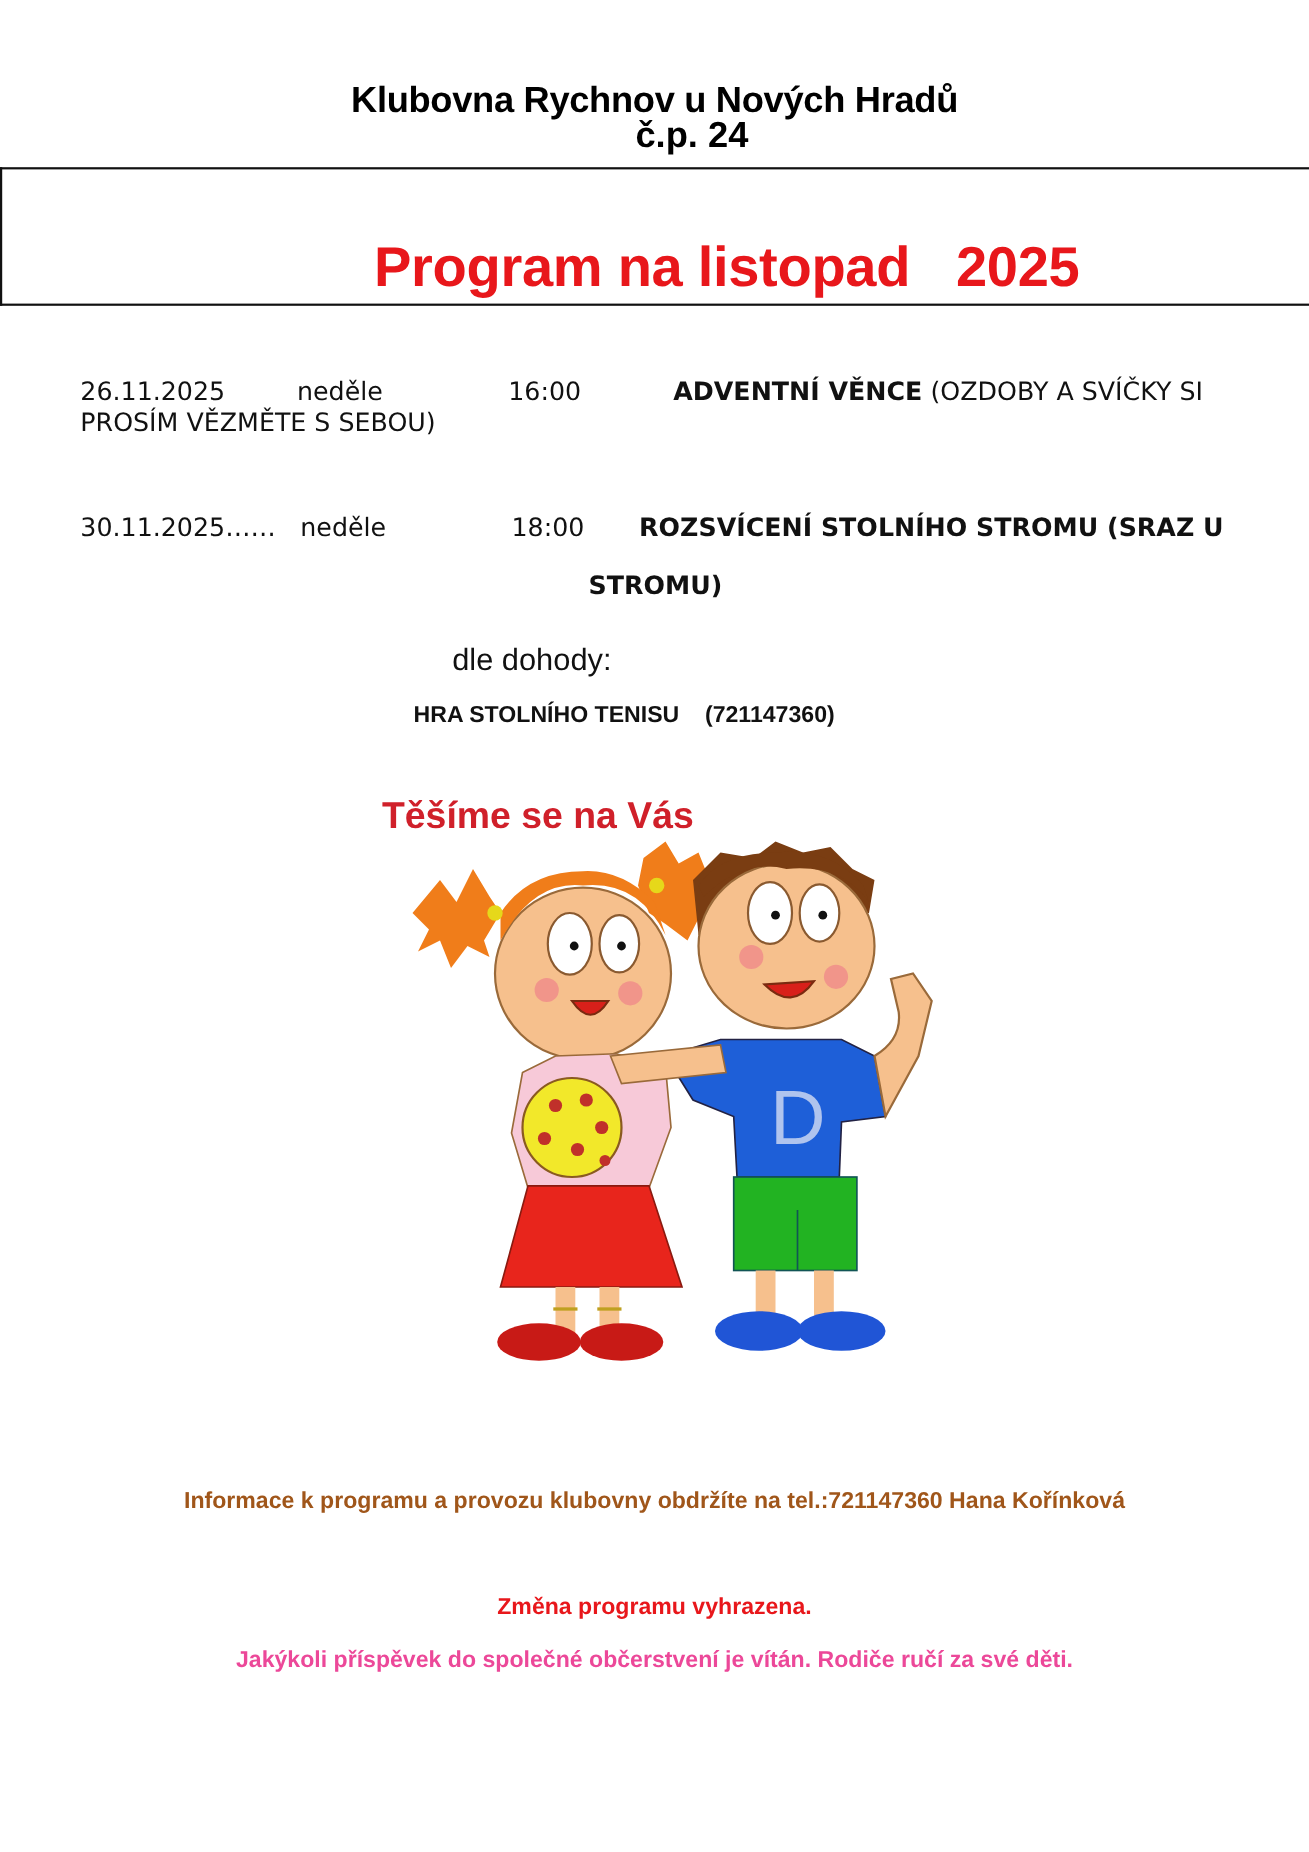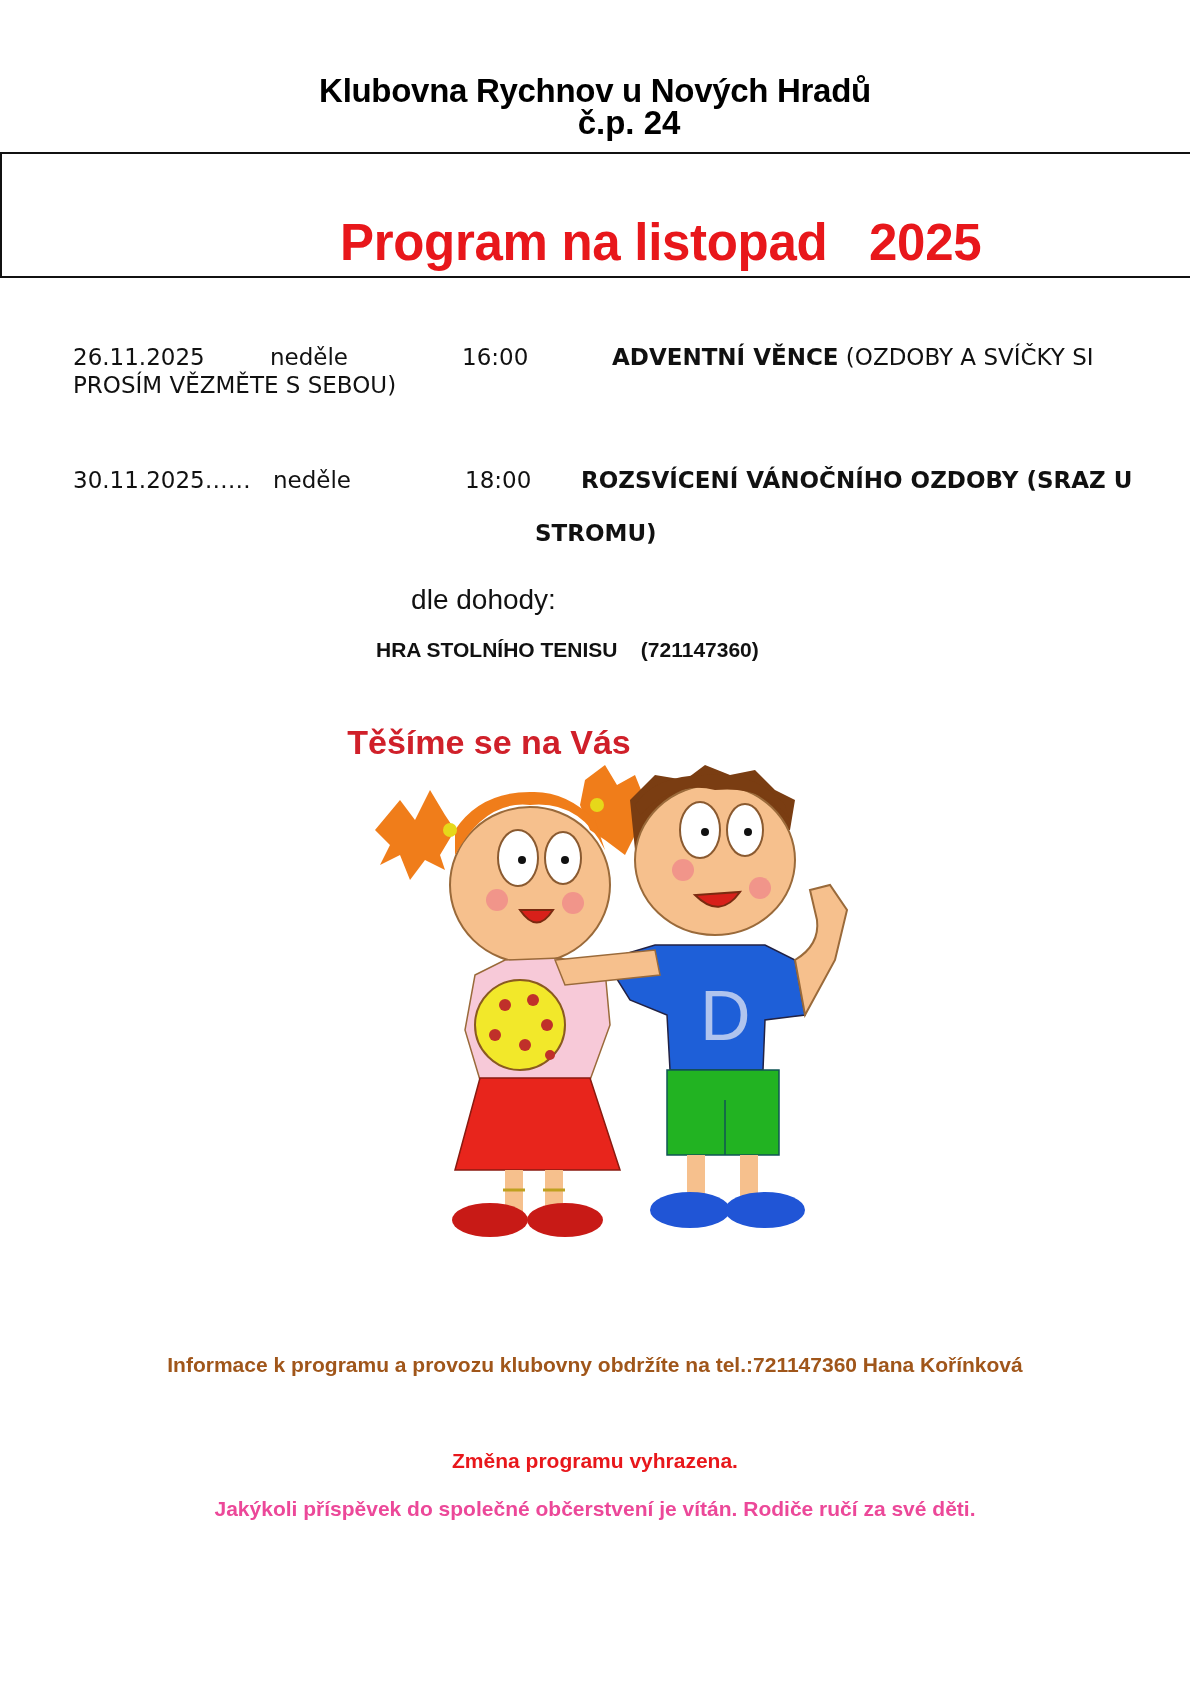--- a/index.html
+++ b/index.html
@@ -54,21 +54,21 @@
 <div class="abs ev" style="left:612px; top:343px;">
   <b>ADVENTNÍ VĚNCE</b>
   <span>(OZDOBY A SVÍČKY SI</span>
 </div>
 <div class="abs ev" style="left:73px; top:371px;">PROSÍM VĚZMĚTE S SEBOU)</div>
 
 <div class="abs ev" style="left:73px; top:466px;">30.11.2025……</div>
 <div class="abs ev" style="left:273px; top:466px;">neděle</div>
 <div class="abs ev" style="left:465px; top:466px;">18:00</div>
 <div class="abs ev" style="left:581px; top:466px;">
-  <b>ROZSVÍCENÍ VÁNOČNÍHO OZDOBY (SRAZ U</b>
+  <b>ROZSVÍCENÍ STOLNÍHO STROMU (SRAZ U</b>
 </div>
 <div class="abs ev" style="left:535px; top:519px;">
   <b>STROMU)</b>
 </div>
 
 <div id="dle-dohody" class="abs sans">dle dohody:</div>
 <div id="tenis" class="abs sans">HRA STOLNÍHO TENISU    (721147360)</div>
 
 <div id="tesime" class="abs sans">Těšíme se na Vás</div>
 

